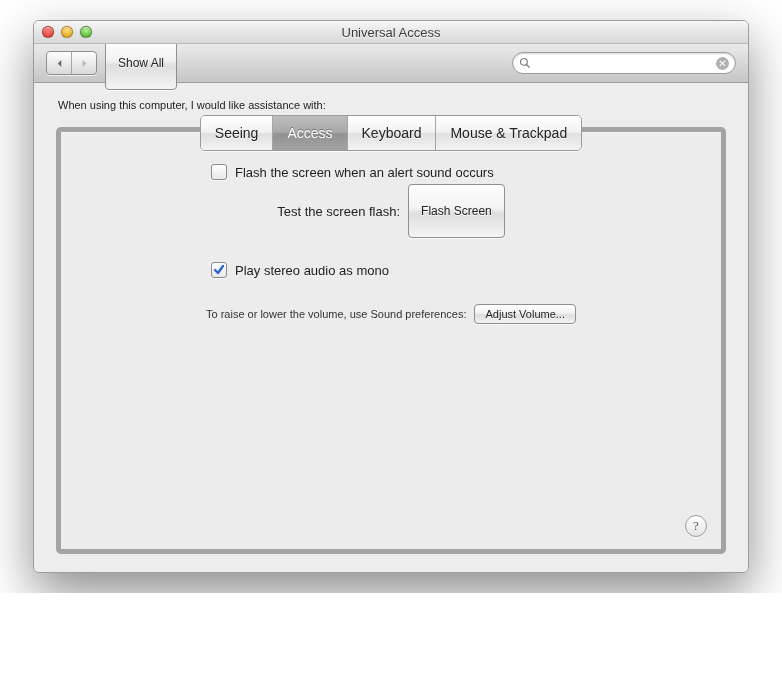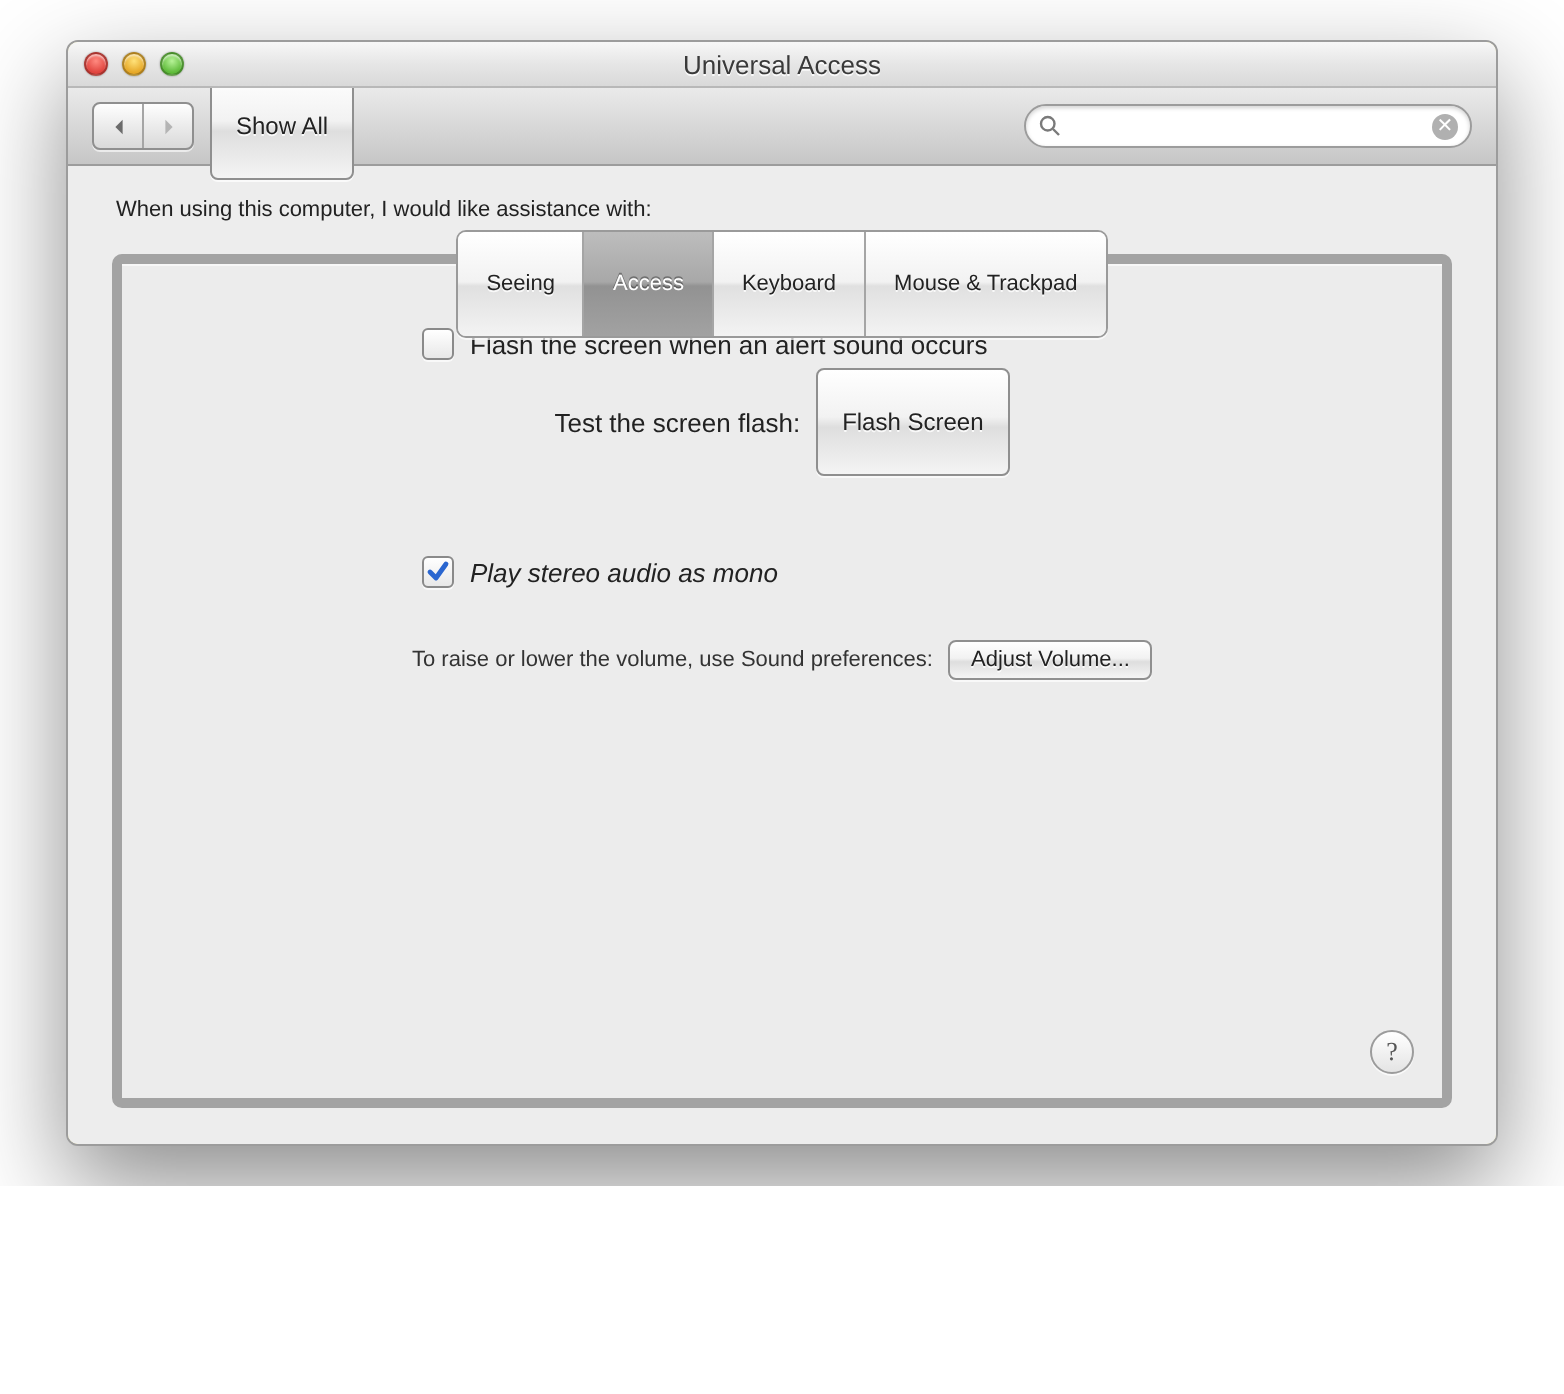--- a/index.html
+++ b/index.html
@@ -153,22 +153,22 @@
     z-index: 2;
   }
   .tabbar-inner {
     display: inline-flex;
     border: 1px solid #9a9a9a;
     border-radius: 5px;
     overflow: hidden;
     box-shadow: 0 1px 0 rgba(255,255,255,0.7);
   }
   .tab {
-    padding: 20px 14px;
-    font-size: 11px;
+    padding: 9px 14px;
+    font-size: 14px;
     background: linear-gradient(to bottom, #ffffff 0%, #f2f2f2 48%, #e0e0e0 52%, #f3f3f3 100%);
     border-right: 1px solid #a5a5a5;
     color: #222;
     text-shadow: 0 1px 0 rgba(255,255,255,0.8);
   }
   .tab:last-child { border-right: none; }
   .tab.active {
     background: linear-gradient(to bottom, #bdbdbd 0%, #a8a8a8 48%, #929292 52%, #a2a2a2 100%);
     color: #fff;
     text-shadow: 0 -1px 0 rgba(0,0,0,0.35);
@@ -200,21 +200,21 @@
     justify-content: center;
     flex-shrink: 0;
   }
   .checkbox.checked svg { width: 12px; height: 12px; display: block; }
   .checkbox.checked path { stroke: #2a66d0; stroke-width: 2.4; fill: none; stroke-linecap: round; stroke-linejoin: round; }
   .checkbox:not(.checked) svg { display: none; }
   .lbl { font-size: 13px; color: #222; }
   .small { font-size: 11px; color: #333; }
   .group1 { width: 360px; margin: 0 auto 4px auto; }
   .group2 { width: 360px; margin: 0 auto 10px auto; text-align: left; }
-  .group3 { width: 360px; margin: 40px auto 0 auto; font-style: italic; }
+  .group3 { width: 360px; margin: 24px auto 0 auto; }
   .group4 { width: 480px; margin: 26px auto 0 auto; text-align: center; }
   .help {
     position: absolute;
     right: 14px;
     bottom: 12px;
     width: 20px; height: 20px;
     border: 1px solid #9c9c9c;
     border-radius: 50%;
     background: linear-gradient(to bottom, #ffffff, #e4e4e4);
     box-shadow: 0 1px 0 rgba(255,255,255,0.7);

